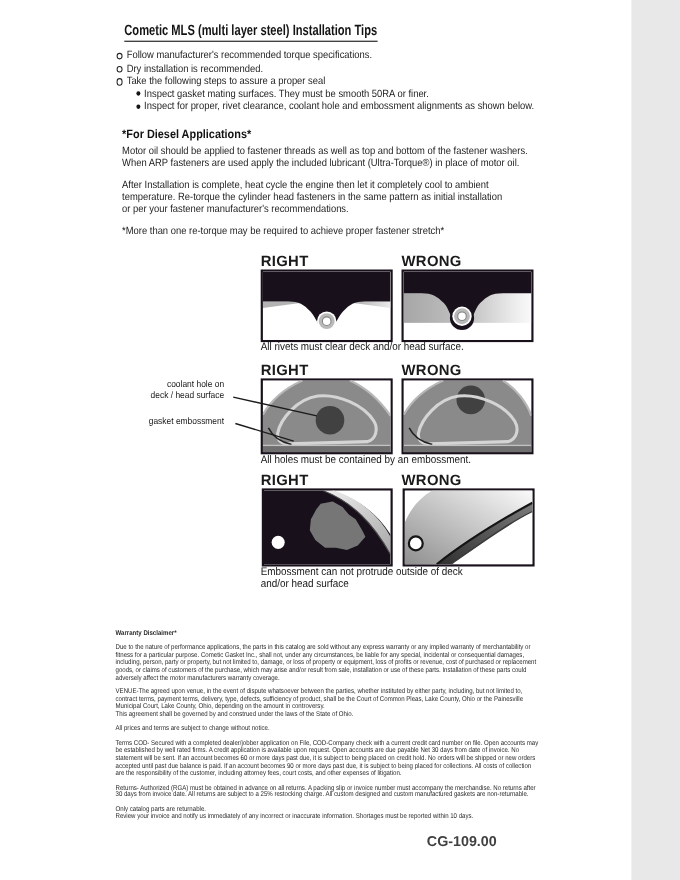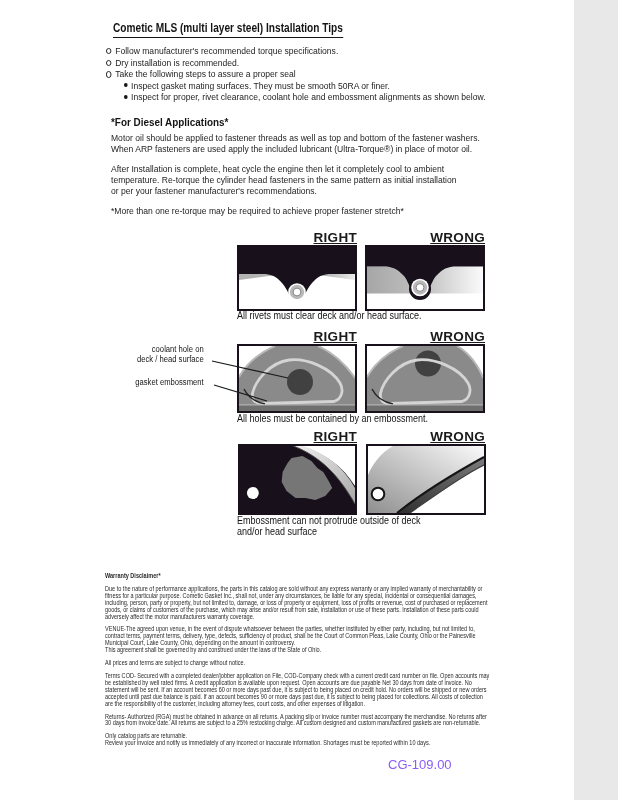--- a/index.html
+++ b/index.html
@@ -21,35 +21,35 @@
   .o-marker{flex:0 0 auto;width:4.2px;height:4.2px;border:1.1px solid #222;border-radius:50%;
             margin:3.2px 4px 0 0;}
   .dot-marker{flex:0 0 auto;width:3.8px;height:3.8px;background:#151515;border-radius:50%;
               margin:3.6px 4px 0 0;}
 
   
   .h2{left:111px;top:116px;font-size:11px;font-weight:700;color:#141414;width:300px;}
   .body-p{left:111px;top:0;width:470px;font-size:9.5px;line-height:10.8px;}
 
   
-  .rw-label{top:0;width:120px;text-align:right;font-size:13.5px;font-weight:700;
-            letter-spacing:.3px;color:#1a1a1a;text-decoration:underline;}
+  .rw-label{top:0;width:120px;text-align:left;font-size:13.5px;font-weight:700;
+            letter-spacing:.3px;color:#1a1a1a;}
   .panel{box-sizing:border-box;border:2px solid #18111c;background:#fff;}
   .panel svg{display:block;width:100%;height:100%;}
   .caption{left:237px;font-size:10px;line-height:10.6px;color:#141414;width:320px;}
   .sidelabel{font-size:8.5px;line-height:9.6px;text-align:right;color:#161616;}
   .leader{pointer-events:none;z-index:5;}
 
   
   .fineprint{left:105px;top:573px;width:500px;font-size:6.3px;line-height:6.9px;color:#2a2a2a;
              transform:scaleX(0.88);transform-origin:0 0;}
   .fineprint .fp-h{font-weight:700;margin:0 0 6px 0;}
   .fineprint p{margin:0 0 6px 0;}
 
-  .docnum{left:388px;top:757px;font-size:13px;color:#8b5cf6;}
+  .docnum{left:388px;top:757px;font-size:13px;color:#404040;font-weight:bold;}
 </style>
 </head>
 <body>
 
 <div class="page">
 
   <div class="abs doc-title">
     <span>Cometic MLS (multi layer steel) Installation Tips</span>
   </div>
 

